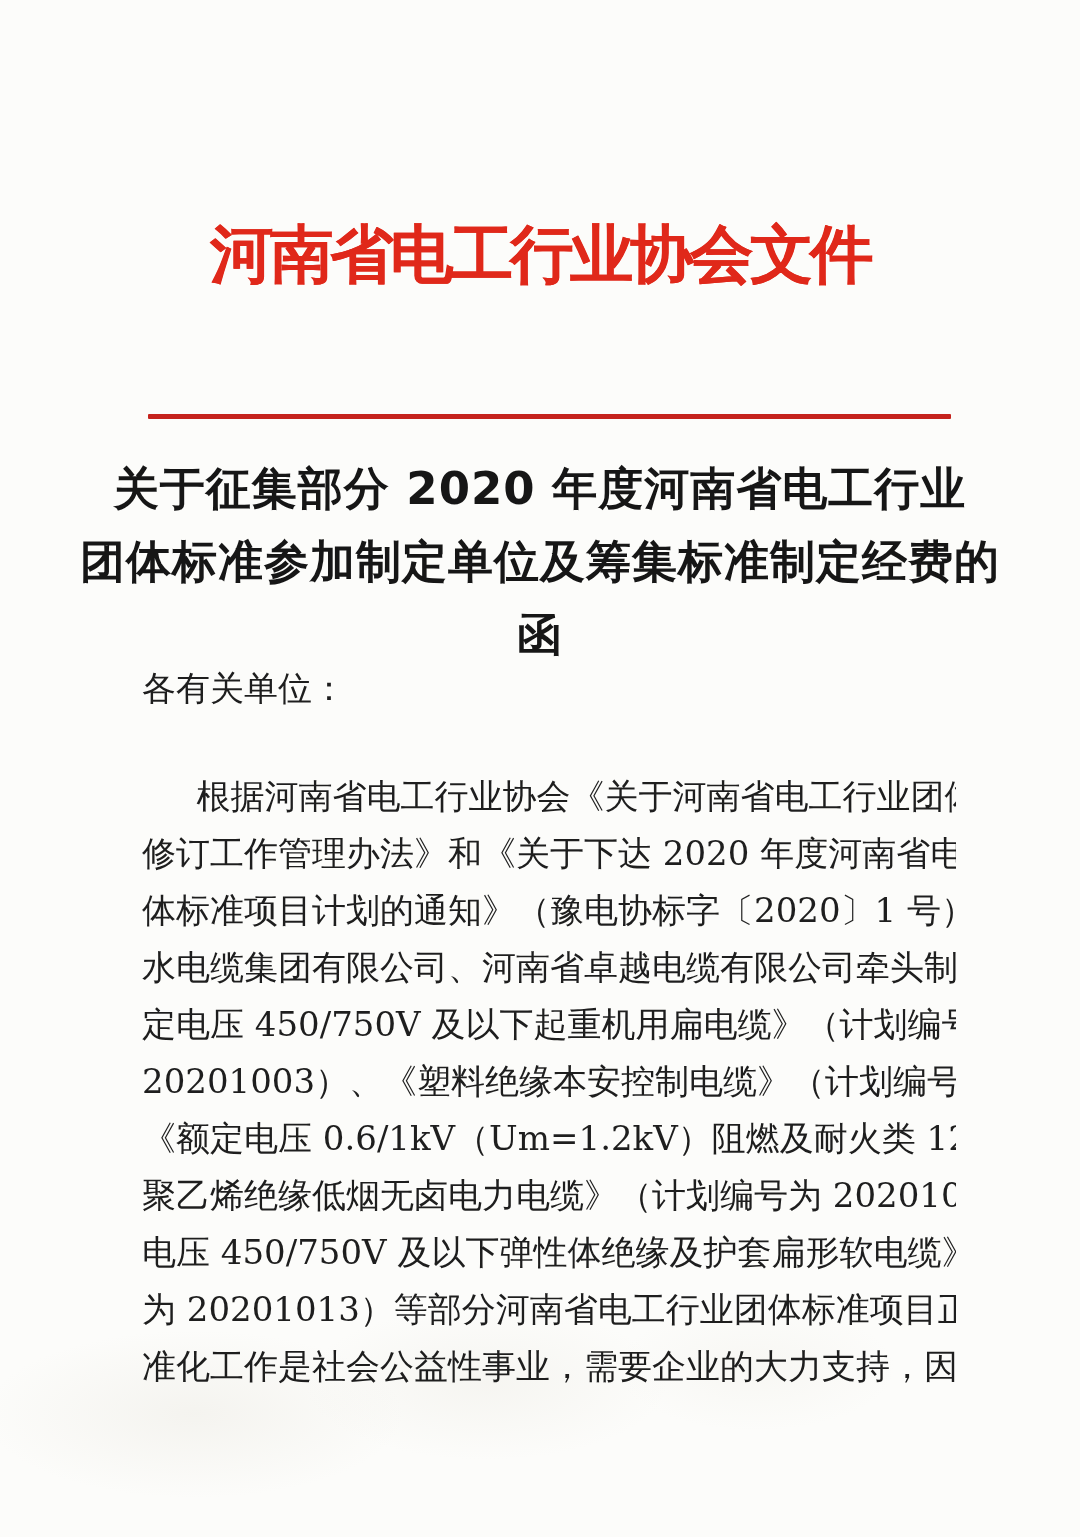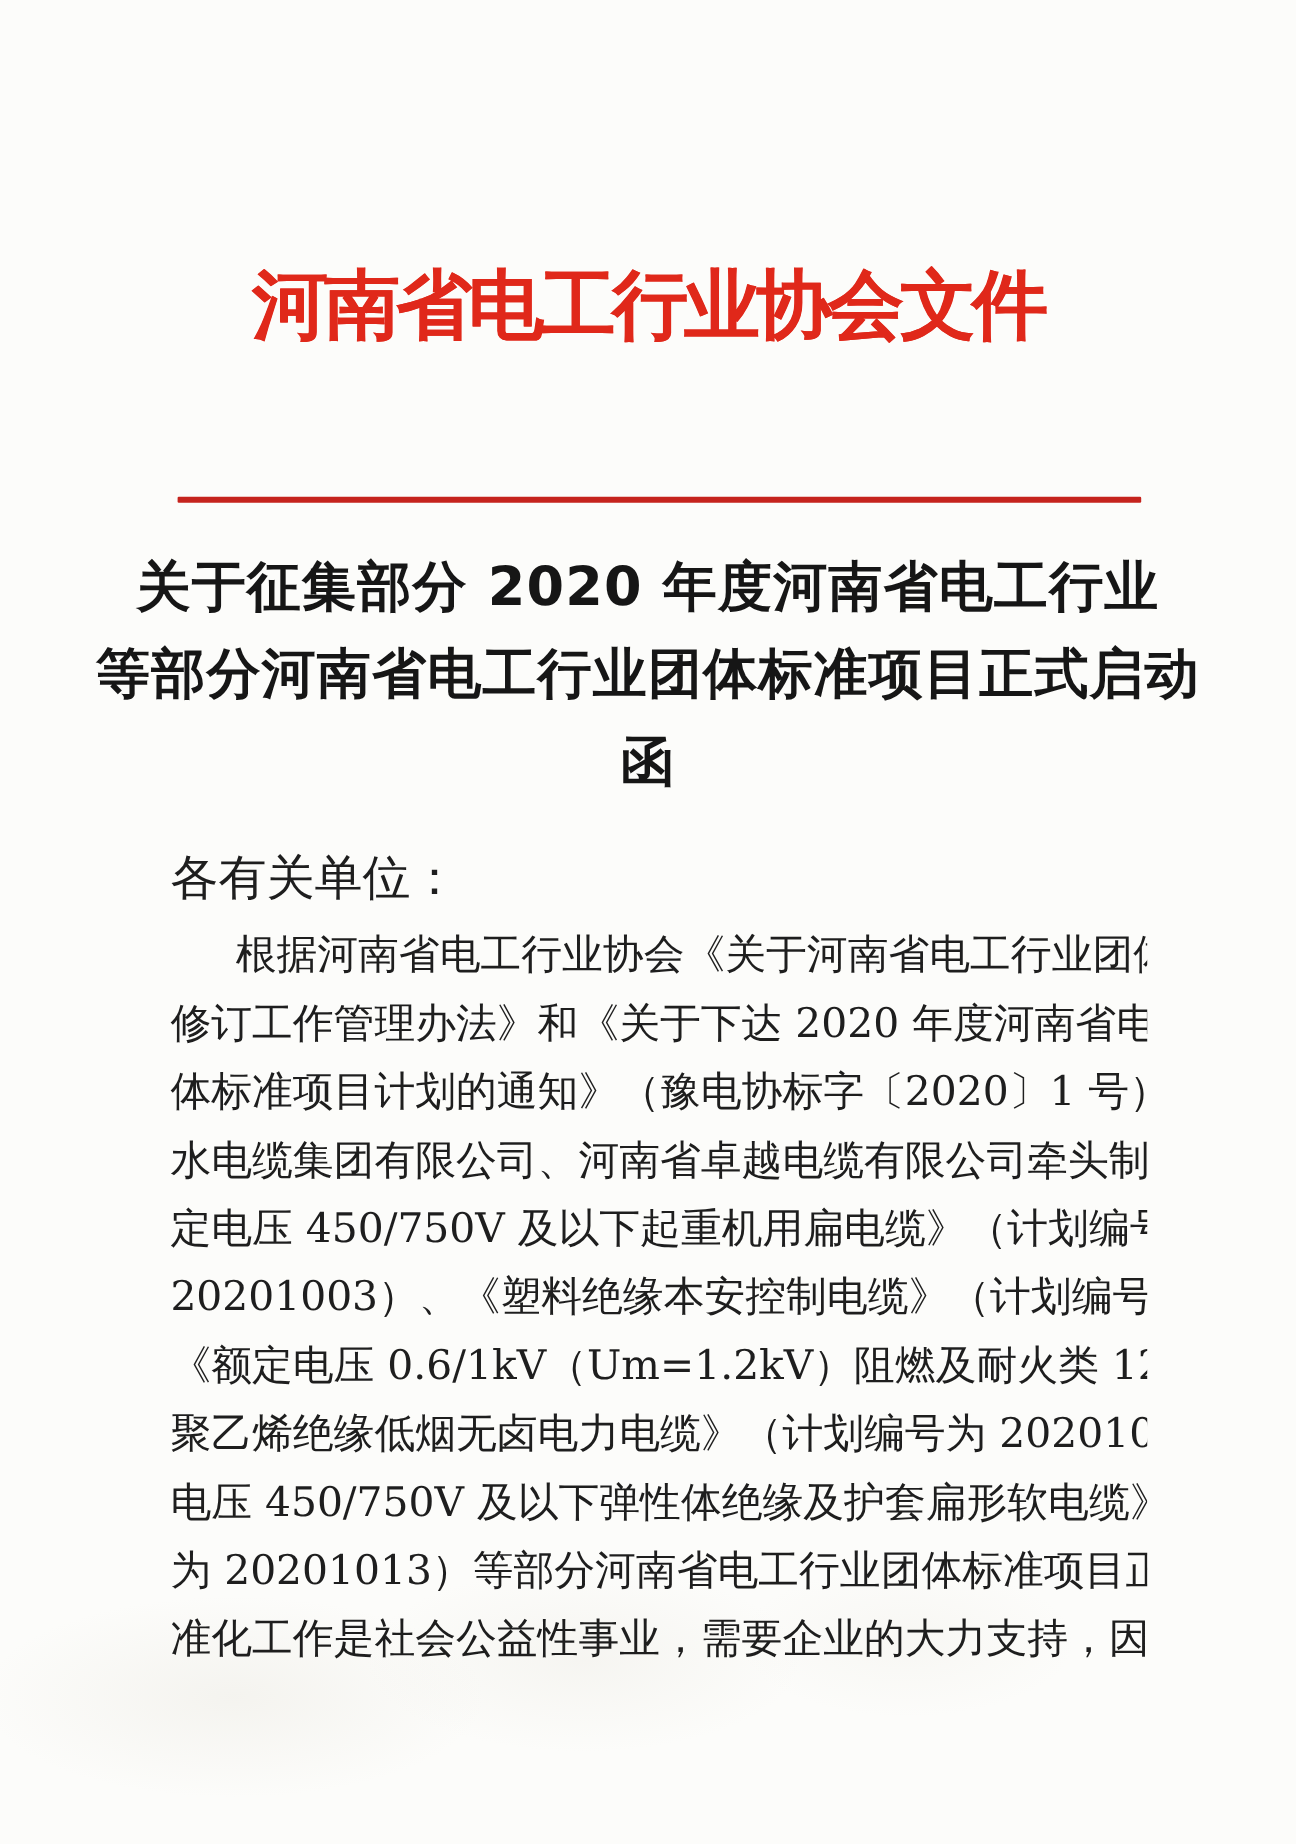--- a/index.html
+++ b/index.html
@@ -70,23 +70,23 @@
     font-weight: 700;
     line-height: 73px;
     color: #161616;
     letter-spacing: 1px;
     font-family: "DejaVu Sans", sans-serif;
   }
   .doc-title .t-line { white-space: nowrap; }
   
   .salutation {
     position: absolute;
-    top: 704px;
+    top: 666px;
     left: 142px;
-    font-size: 40px;
+    font-size: 34px;
     color: #1e1e1e;
     font-family: Liberation Mono, monospace;
     white-space: nowrap;
   }
   
   .body-block {
     position: absolute;
     top: 768px;
     left: 142px;
     width: 814px;
@@ -110,21 +110,21 @@
 
 <div class="page">
 
   <div class="org-title">河南省电工行业协会文件</div>
 
 
   <div class="red-rule"></div>
 
   <div class="doc-title">
     <div class="t-line">关于征集部分 2020 年度河南省电工行业</div>
-    <div class="t-line">等部分河南省电工行业团体标准项目正式启动</div>
+    <div class="t-line">团体标准参加制定单位及筹集标准制定经费的</div>
     <div class="t-line">函</div>
   </div>
 
   <div class="salutation">各有关单位：</div>
 
   <div class="body-block">
     <div class="body-line indent">根据河南省电工行业协会《关于河南省电工行业团体标准制</div>
     <div class="body-line">修订工作管理办法》和《关于下达 2020 年度河南省电工行业团</div>
     <div class="body-line">体标准项目计划的通知》（豫电协标字〔2020〕1 号），由河南金</div>
     <div class="body-line">水电缆集团有限公司、河南省卓越电缆有限公司牵头制定的《额</div>

